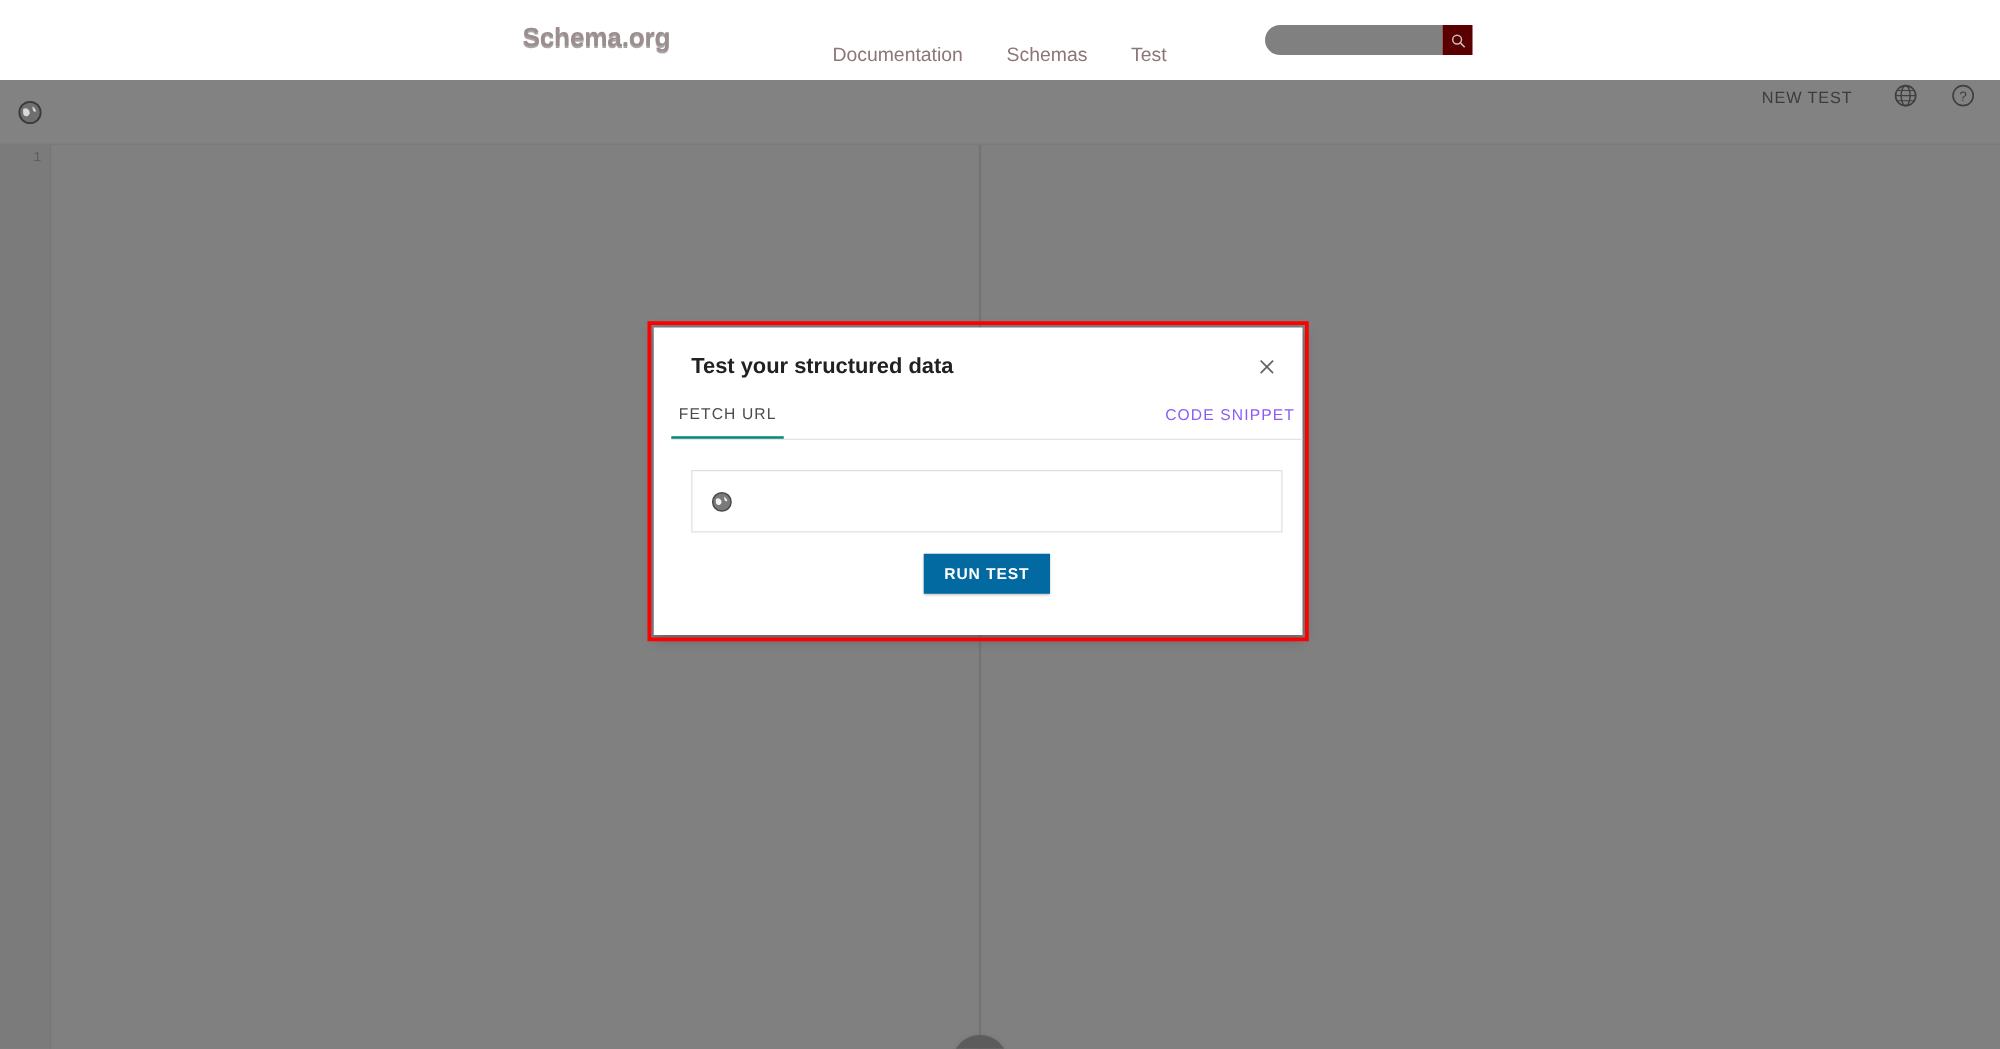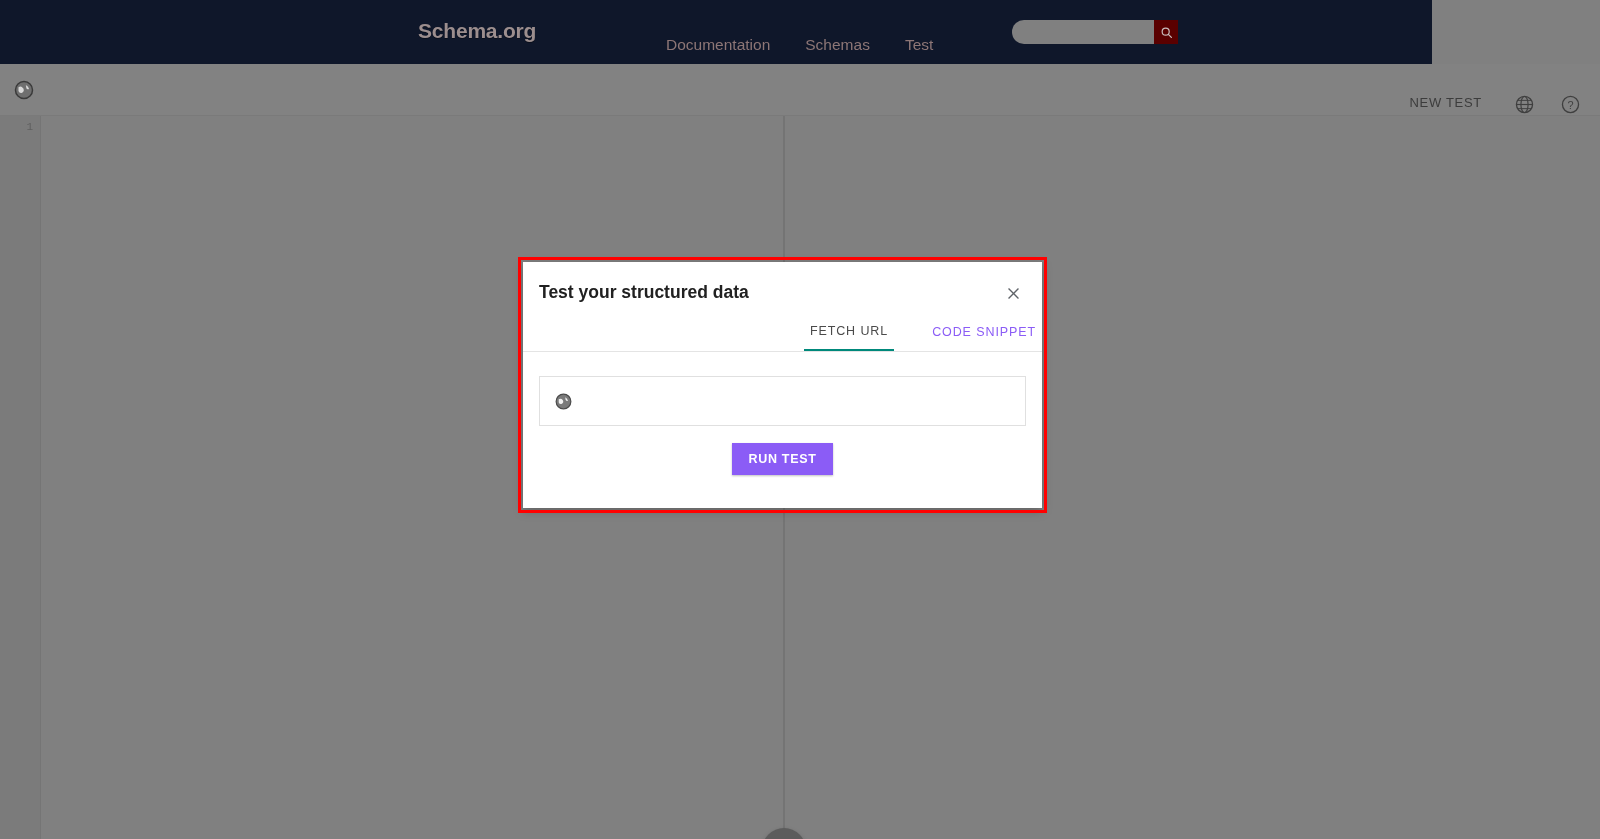--- a/index.html
+++ b/index.html
@@ -15,23 +15,23 @@
     position: relative;
     width: 1600px;
     height: 839px;
     background: #808080;
   }
 
   
   .site-header {
     position: absolute;
     top: 0; left: 0;
-    width: 1432px;
+    width: 1600px;
     height: 64px;
-    background: #0f172a;
+    background: #ffffff;
     display: flex;
     align-items: center;
   }
   .brand {
     position: absolute;
     left: 418px;
     top: 19px;
     font-size: 21px;
     font-weight: bold;
     color: #9c8e8e;
@@ -98,21 +98,21 @@
     position: absolute;
     left: 12px; top: 14px;
     width: 24px; height: 24px;
     display: flex; align-items: center; justify-content: center;
   }
   .toolbar-right {
     position: absolute;
     right: 18px; top: 0;
     height: 52px;
     display: flex;
-    align-items: flex-end;
+    align-items: flex-start;
     gap: 22px;
   }
   .new-test-btn {
     background: none;
     border: none;
     color: #3c3c3c;
     font-size: 13px;
     letter-spacing: 0.7px;
     font-weight: 500;
     cursor: pointer;
@@ -193,20 +193,21 @@
   }
 
   
   .dialog {
     position: absolute;
     left: 523px; top: 262px;
     width: 519px; height: 246px;
     background: #ffffff;
     z-index: 50;
     box-shadow: 0 3px 10px rgba(0,0,0,0.25);
+    padding-left: 14px;
   }
   .dialog-header {
     position: relative;
     height: 60px;
     padding: 0 16px 0 16px;
     display: flex;
     align-items: center;
   }
   .dialog-title {
     font-size: 17.5px;
@@ -220,21 +221,21 @@
     width: 22px; height: 22px;
     background: none; border: none;
     cursor: pointer;
     display: flex; align-items: center; justify-content: center;
     padding: 0;
   }
   .tabs {
     position: relative;
     height: 30px;
     display: flex;
-    justify-content: flex-end;
+    justify-content: space-between;
     gap: 32px;
     border-bottom: 1px solid #e4e4e4;
   }
   .tab {
     font-size: 12.5px;
     letter-spacing: 0.9px;
     color: #8b5cf6;
     background: none;
     border: none;
     padding: 0 6px 9px 6px;
@@ -264,21 +265,21 @@
     font-family: "Liberation Sans", sans-serif;
     background: transparent;
   }
   .url-row input::placeholder { color: #bdbdbd; }
   .run-test-wrap {
     margin-top: 17px;
     display: flex;
     justify-content: center;
   }
   .run-test-btn {
-    background: #8b5cf6;
+    background: #0369a1;
     color: #ffffff;
     border: none;
     font-size: 12.5px;
     font-weight: bold;
     letter-spacing: 0.7px;
     padding: 9px 16px;
     cursor: pointer;
     font-family: "Liberation Sans", sans-serif;
     box-shadow: 0 1px 2px rgba(0,0,0,0.25);
   }

